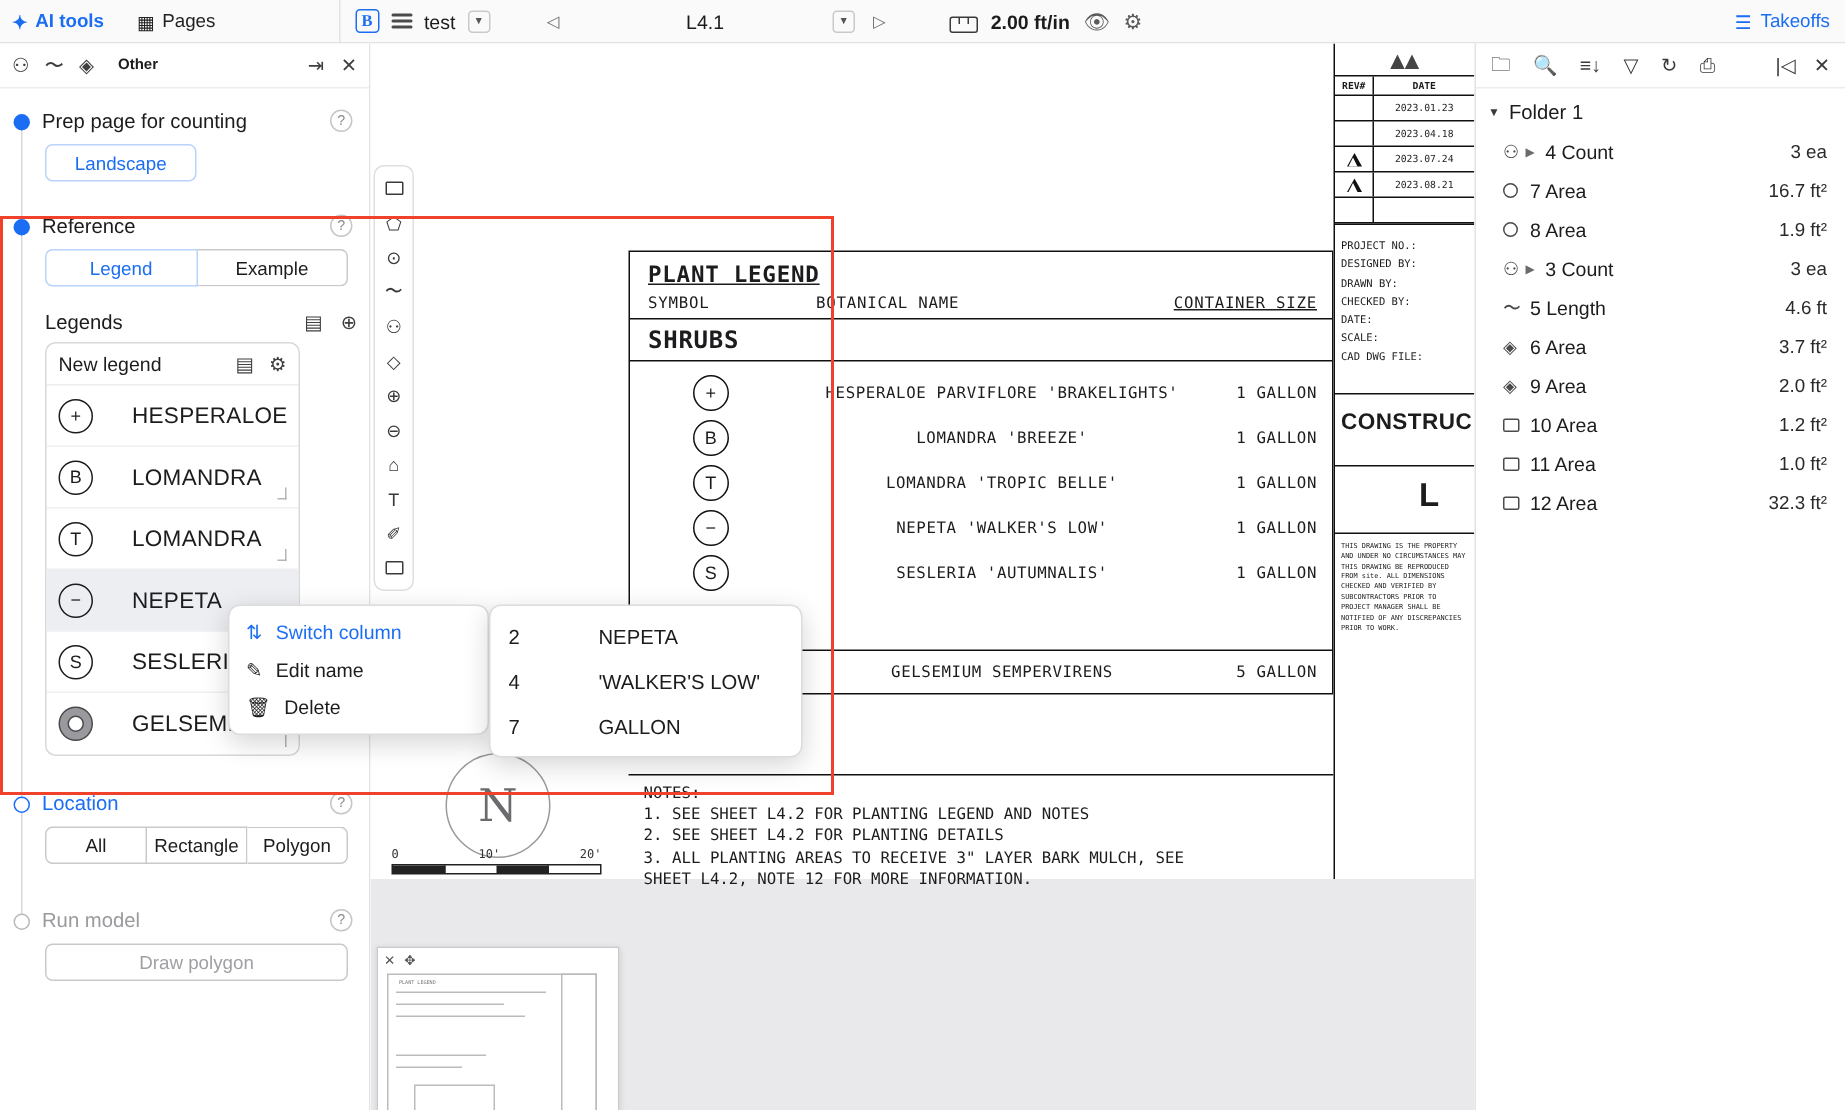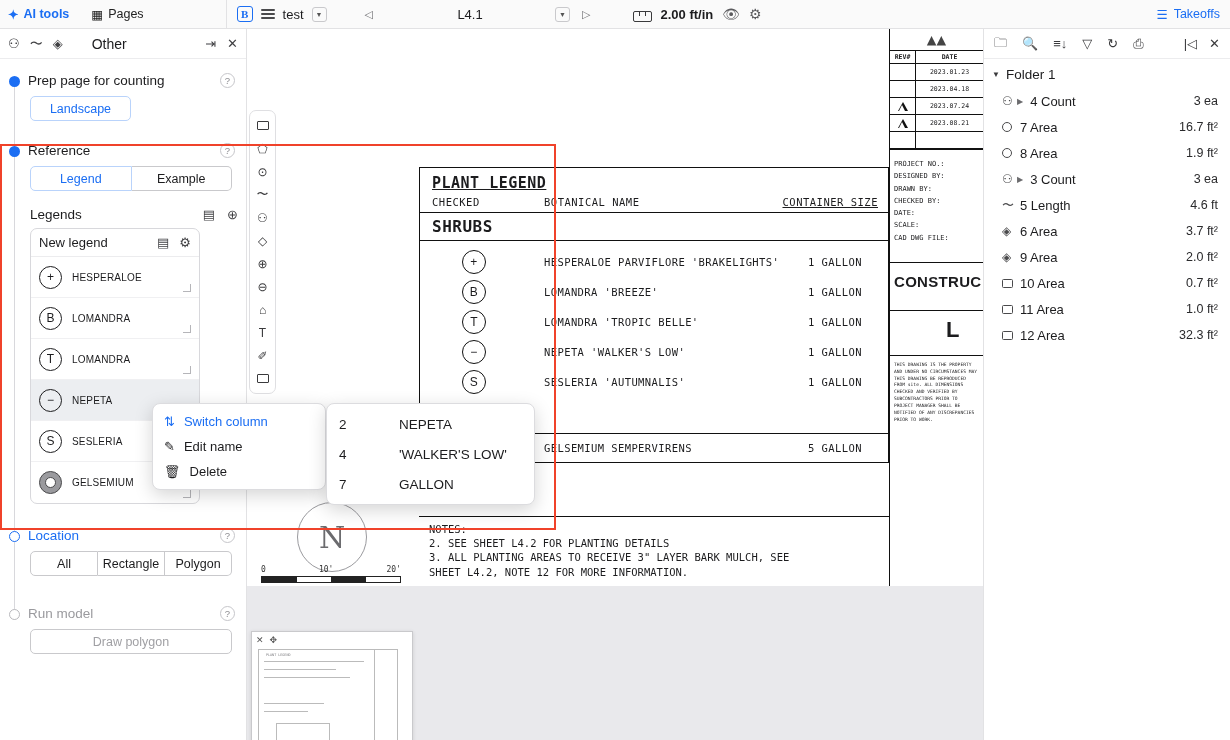--- a/index.html
+++ b/index.html
@@ -49,21 +49,21 @@
 
   
   .leftpanel {
     position: absolute; top: 29px; left: 0; width: 247px; height: 711px;
     background: #fff; border-right: 1px solid #e2e2e4;
   }
   .lp-header {
     height: 30px; display: flex; align-items: center; gap: 10px;
     padding: 0 8px; border-bottom: 1px solid #ececee;
   }
-  .lp-header .ttl { font-weight: 400; font-size: 14px; margin-left: 19px; }
+  .lp-header .ttl { font-weight: 700; font-size: 10px; margin-left: 6px; }
   .lp-header .right { margin-left: auto; display: flex; gap: 11px; color: #4a4a4c; font-size: 13px;}
   .icn { color: #3f3f42; font-size: 13px; line-height: 1; }
 
   .steps { position: relative; padding: 14px 0 0 0; }
   .rail { position: absolute; left: 14px; top: 18px; bottom: 34px; width: 1.4px; background: #d8d8dc; }
   .step { position: relative; padding-left: 28px; margin-bottom: 10px; }
   .dot {
     position: absolute; left: 9px; top: 3px; width: 11px; height: 11px; border-radius: 50%;
     background: #1b6ef3; border: 2px solid #1b6ef3;
   }
@@ -113,21 +113,21 @@
   }
   .lrow:last-child { border-bottom: none; }
   .lrow.selected { background: #eceef1; }
   .sym {
     width: 23px; height: 23px; border-radius: 50%; border: 1.5px solid #1c1c1e;
     display: flex; align-items: center; justify-content: center;
     font-size: 12px; font-weight: 500; flex: none;
   }
   .sym.filled { background: #9a9a9e; border-color: #4a4a4c; }
   .sym.filled i { width: 11px; height: 11px; border-radius: 50%; background: #fff; border: 1.5px solid #4a4a4c; display:block;}
-  .lname { font-size: 10px; letter-spacing: .2px; }
+  .lname { font-size: 15px; letter-spacing: .2px; margin-left: 16px; }
   .grip {
     margin-left: auto; width: 8px; height: 8px; border-right: 1.2px solid #b5b5b9;
     border-bottom: 1.2px solid #b5b5b9; align-self: flex-end; margin-bottom: 5px;
   }
 
   
   .redbox {
     position: absolute; left: 0px; top: 144px; width: 556px; height: 386px;
     border: 2.5px solid #f0422a; pointer-events: none; z-index: 60;
   }
@@ -168,22 +168,22 @@
     border: 1.6px solid #111; background: #fff; font-family: "DejaVu Sans Mono", monospace;
   }
   .pl-title { font-size: 15px; font-weight: 700; padding: 6px 0 2px 12px; text-decoration: underline; letter-spacing: .5px;}
   .pl-head {
     display: flex; font-size: 10.5px; padding: 2px 10px 4px 12px; border-bottom: 1.4px solid #111; letter-spacing: .5px;
   }
   .pl-head .c1 { width: 112px; } .pl-head .c2 { flex: 1; } .pl-head .c3 { text-align: right; text-decoration: underline; }
   .pl-sub { font-size: 16px; font-weight: 700; padding: 4px 0 4px 12px; border-bottom: 1.4px solid #111; letter-spacing: .5px;}
   .pl-row { display: flex; align-items: center; padding: 3px 10px 3px 12px; font-size: 10.5px; letter-spacing: .4px;}
   .pl-row .c1 { width: 112px; display: flex; }
-  .pl-row .c2 { flex: 1; }
-  .pl-row .c3 { width: 86px; text-align: center; }
+  .pl-row .c2 { flex: 1; text-align: center; }
+  .pl-row .c3 { width: 86px; text-align: right; }
   .pl-sym { width: 24px; height: 24px; border-radius: 50%; border: 1.4px solid #111; display: flex; align-items: center; justify-content: center; font-size: 12px; font-family: "Liberation Sans", sans-serif; margin-left: 30px;}
   .pl-divider { border-top: 1.4px solid #111; }
   .pl-row.last { padding-top: 8px; padding-bottom: 8px; }
 
   .notes {
     position: absolute; left: 172px; top: 487px; width: 470px;
     font-family: "DejaVu Sans Mono", monospace; font-size: 10.5px; line-height: 1.35;
     border-top: 1.6px solid #111; padding-top: 5px; padding-left: 10px;
   }
   .northmark {
@@ -457,21 +457,21 @@
       <div class="tool">
           <span class="sq"></span>
         </div>
     </div>
 
     <div class="sheet">
 
       <div class="plant-legend">
         <div class="pl-title">PLANT LEGEND</div>
         <div class="pl-head">
-          <span class="c1">CHECKED</span>
+          <span class="c1">SYMBOL</span>
           <span class="c2">BOTANICAL NAME</span>
           <span class="c3">CONTAINER SIZE</span>
         </div>
         <div class="pl-sub">SHRUBS</div>
 
         <div style="padding-top:6px"></div>
         <div class="pl-row">
           <span class="c1">
               <span class="pl-sym">+</span>
             </span>
@@ -510,20 +510,21 @@
         <div class="pl-divider"></div>
         <div class="pl-row last">
           <span class="c1"></span>
           <span class="c2">GELSEMIUM SEMPERVIRENS</span>
           <span class="c3">5 GALLON</span>
         </div>
       </div>
 
       <div class="notes">
         <div>NOTES:</div>
+        <div>1.  SEE SHEET L4.2 FOR PLANTING LEGEND AND NOTES</div>
         <div>2.  SEE SHEET L4.2 FOR PLANTING DETAILS</div>
         <div>3.  ALL PLANTING AREAS TO RECEIVE 3" LAYER BARK MULCH, SEE</div>
         <div>     SHEET L4.2, NOTE 12 FOR MORE INFORMATION.</div>
       </div>
 
       <div class="northmark">
         <span>N</span>
       </div>
 
       <div class="scalebar">
@@ -670,21 +671,21 @@
     <div class="item-row">
       <span class="ico">◈</span>
       <span class="nm">9 Area</span>
       <span class="val">2.0 ft²</span>
     </div>
     <div class="item-row">
       <span class="ico">
           <i class="sq-ico"></i>
         </span>
       <span class="nm">10 Area</span>
-      <span class="val">0.7 ft²</span>
+      <span class="val">1.2 ft²</span>
     </div>
     <div class="item-row">
       <span class="ico">
           <i class="sq-ico"></i>
         </span>
       <span class="nm">11 Area</span>
       <span class="val">1.0 ft²</span>
     </div>
     <div class="item-row">
       <span class="ico">

